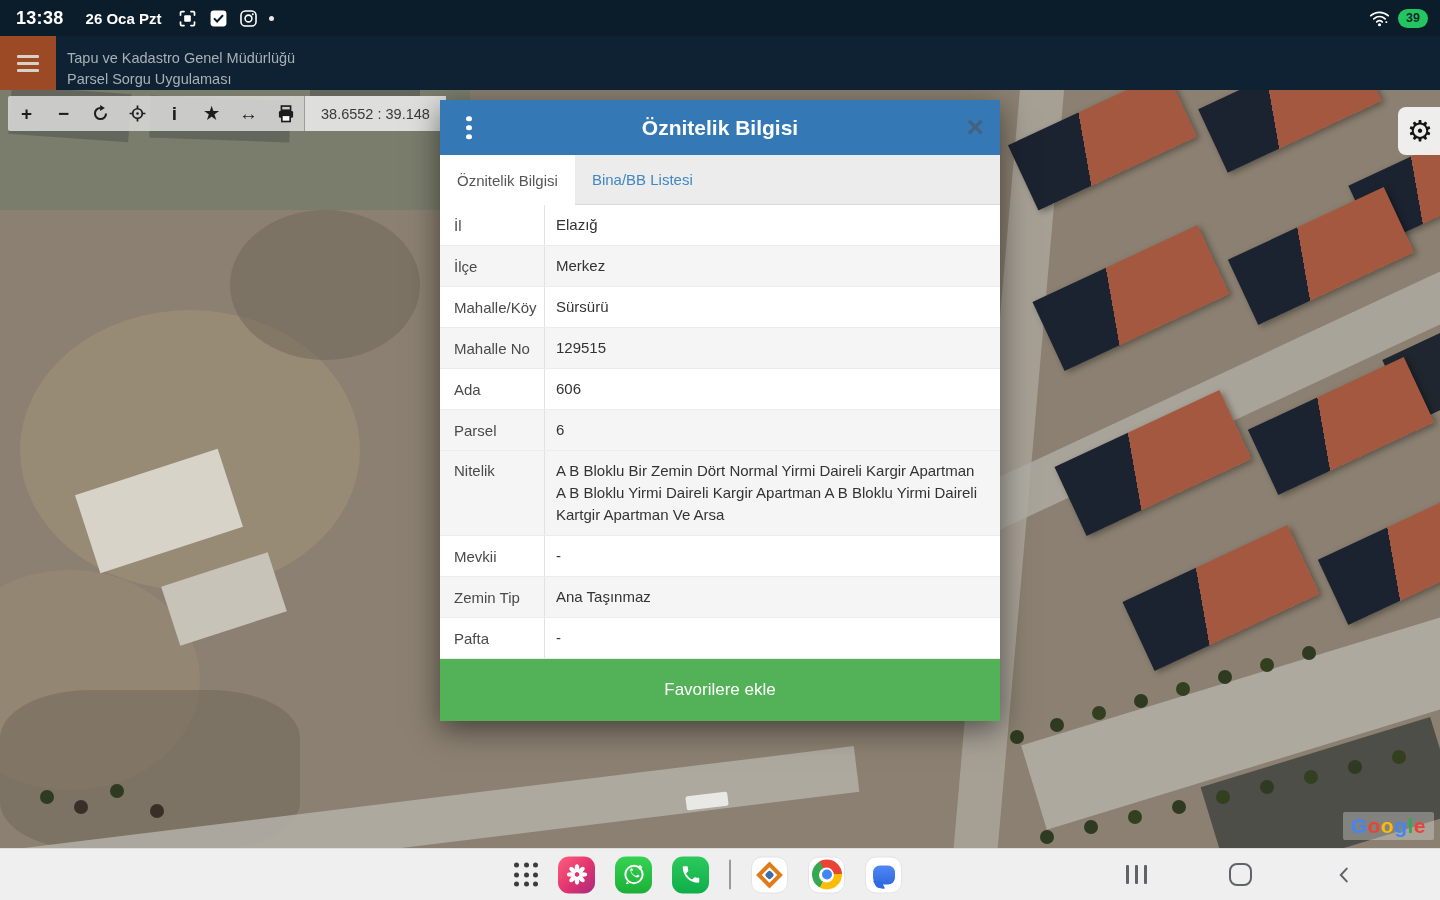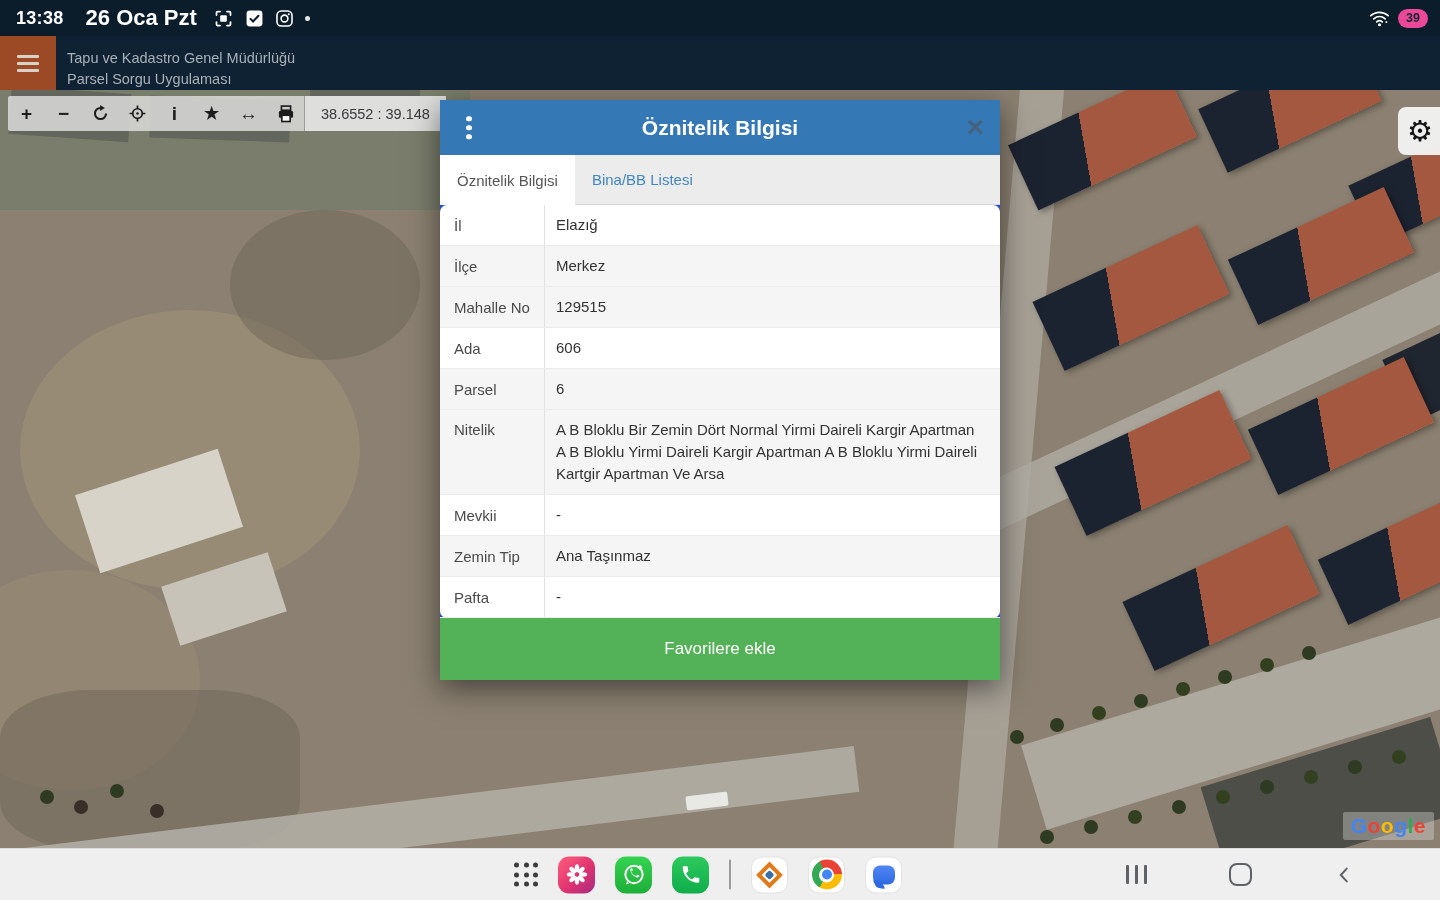--- a/index.html
+++ b/index.html
@@ -4,24 +4,24 @@
 <style>
   * { margin:0; padding:0; box-sizing:border-box; }
   html,body { width:1440px; height:900px; overflow:hidden; background:#000;
               font-family:"Liberation Sans", sans-serif; }
   .screen { position:relative; width:1440px; height:900px; overflow:hidden; }
 
   
   .status-bar { position:absolute; top:0; left:0; width:1440px; height:36px;
     background:#0b1c2b; z-index:60; display:flex; align-items:center; color:#fff; }
   .sb-time { font-size:18px; font-weight:bold; margin-left:16px; letter-spacing:.3px; }
-  .sb-date { font-size:22px; font-weight:bold; margin-left:22px; }
+  .sb-date { font-size:15px; font-weight:bold; margin-left:22px; }
   .sb-icons { display:flex; align-items:center; gap:11px; margin-left:16px; }
   .sb-right { position:absolute; right:12px; top:0; height:36px; display:flex; align-items:center; gap:7px; }
-  .battery-pill { background:#ec4899; color:#13222f; font-size:12.5px; font-weight:bold;
+  .battery-pill { background:#22c55e; color:#13222f; font-size:12.5px; font-weight:bold;
     border-radius:10px; padding:2px 8px; line-height:15px; }
   .sb-dot { width:5px; height:5px; border-radius:50%; background:#e8e8e8; }
 
   
   .app-header { position:absolute; top:36px; left:0; width:1440px; height:54px;
     background:#0e2233; z-index:60; display:flex; align-items:flex-end; }
   .hamburger-btn { width:56px; height:54px; background:#9c4a26; display:flex;
     flex-direction:column; justify-content:center; align-items:center; gap:4px; cursor:pointer; }
   .hamburger-btn span { display:block; width:22px; height:3px; background:#d8d1c8; border-radius:1px; }
   .app-titles { margin-left:11px; color:#a9b0b6; font-size:14.5px; line-height:21px; }
@@ -77,21 +77,21 @@
   .modal-title { flex:1; text-align:center; color:#fff; font-size:21px; font-weight:bold; }
   .modal-close { position:absolute; right:16px; top:50%; transform:translateY(-54%);
     color:#44617d; font-size:30px; font-weight:bold; cursor:pointer; line-height:1; }
 
   .tabs { height:50px; background:#ececec; border-bottom:1px solid #d8d8d8;
     display:flex; align-items:stretch; }
   .tab { display:flex; align-items:center; padding:0 17px; font-size:15px; cursor:pointer; }
   .tab.active { background:#fff; color:#565656; margin-bottom:-1px; }
   .tab.inactive { color:#4187c3; }
 
-  .attr-table { background:#fff;border-radius:7px; }
+  .attr-table { background:#fff; }
   .trow { display:flex; min-height:41px; border-bottom:1px solid #ececec;
     font-size:15px; align-items:stretch; }
   .trow.alt { background:#f5f5f5; }
   .tlabel { width:105px; flex:0 0 105px; color:#4a4a4a; border-right:1px solid #e2e2e2;
     display:flex; align-items:center; padding-left:14px; }
   .tvalue { flex:1; color:#333; display:flex; align-items:center;
     padding:9px 14px 9px 11px; line-height:22px; }
 
   .fav-btn { height:62px; background:#53b257; color:#fff; font-size:17px;
     display:flex; align-items:center; justify-content:center; cursor:pointer; }
@@ -223,20 +223,24 @@
     </div>
     <div class="attr-table">
       <div class="trow">
         <div class="tlabel">İl</div>
         <div class="tvalue">Elazığ</div>
       </div>
       <div class="trow alt">
         <div class="tlabel">İlçe</div>
         <div class="tvalue">Merkez</div>
       </div>
+      <div class="trow">
+        <div class="tlabel">Mahalle/Köy</div>
+        <div class="tvalue">Sürsürü</div>
+      </div>
       <div class="trow alt">
         <div class="tlabel">Mahalle No</div>
         <div class="tvalue">129515</div>
       </div>
       <div class="trow">
         <div class="tlabel">Ada</div>
         <div class="tvalue">606</div>
       </div>
       <div class="trow alt">
         <div class="tlabel">Parsel</div>

